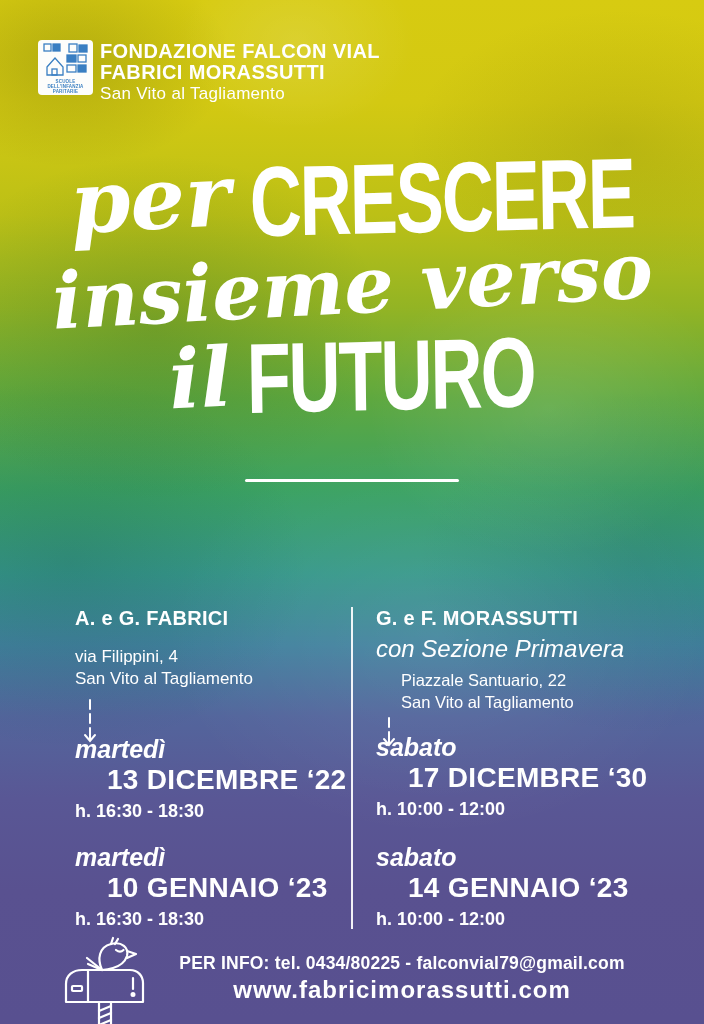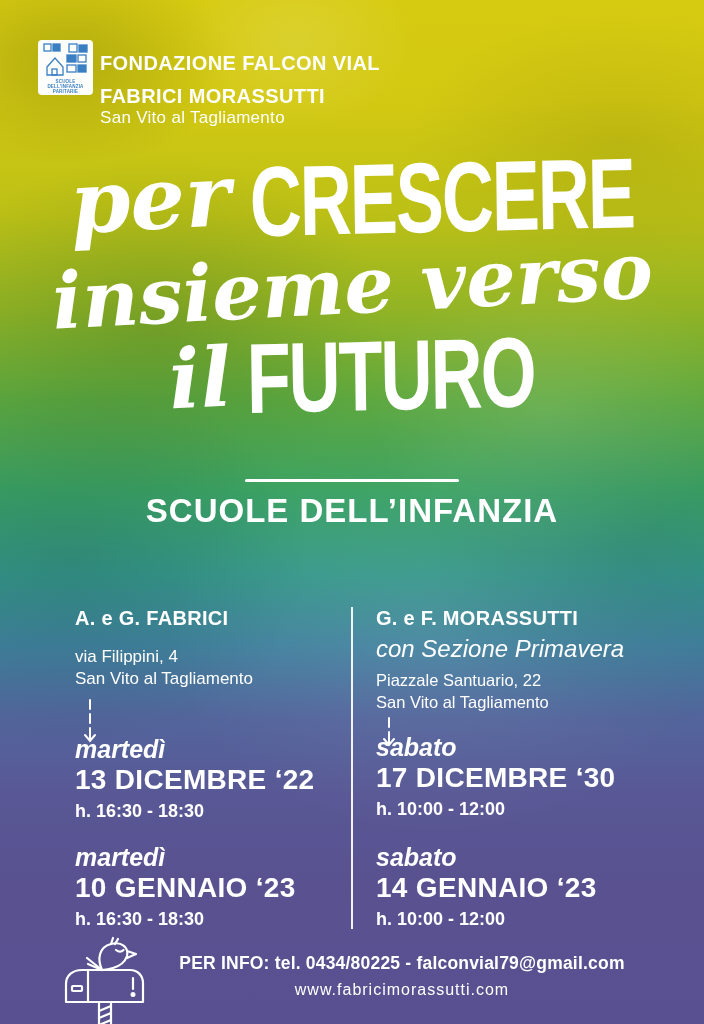--- a/index.html
+++ b/index.html
@@ -29,21 +29,21 @@
   .abs{ position:absolute; }
 
   
   .logo{ left:38px; top:40px; width:55px; height:55px; background:#fdfdfb;
          border-radius:4px; padding:3px 3px 1px; display:flex; flex-direction:column;
          align-items:center; justify-content:space-between; }
   .logo svg{ display:block; }
   .logo-caption{ color:#3a7fc2; font-size:4.5px; line-height:5px; font-weight:700;
                  text-align:center; letter-spacing:.2px; }
   .org{ left:100px; top:41px; line-height:21px; }
-  .org .b{ font-weight:700; font-size:20px; letter-spacing:.4px;margin-top:12px; }
+  .org .b{ font-weight:700; font-size:20px; letter-spacing:.4px; }
   .org .r{ font-weight:400; font-size:17px; letter-spacing:.3px; }
 
   
   .title{ left:0; right:0; top:148px; text-align:center; }
   .t-row{ display:flex; justify-content:center; align-items:baseline; }
   .script{ font-family:"DejaVu Serif",serif; font-style:italic; font-weight:700;
            display:inline-block; transform:rotate(-3deg); }
   .caps{ font-weight:700; display:inline-block; letter-spacing:-2px;
          transform:scaleY(1.38) rotate(-1deg); transform-origin:50% 72%; }
   .r1{ height:116px; } .r1 .script{ font-size:86px; margin-right:20px; } .r1 .caps{ font-size:72px; }
@@ -56,35 +56,35 @@
              font-size:33px; line-height:37px; letter-spacing:1px; }
 
   
   .vrule{ left:351px; top:607px; width:2px; height:322px; background:rgba(255,255,255,.92); }
   .col{ width:272px; }
   .col-left{ left:75px; top:602px; }
   .col-right{ left:376px; top:602px; width:290px; }
   .school-name{ font-weight:700; font-size:20px; line-height:32px; letter-spacing:.3px; }
   .school-sub{ font-style:italic; font-weight:400; font-size:24px; line-height:29px; }
   .addr{ margin-top:12px; font-size:17px; line-height:22px; font-weight:400; }
-  .col-right .addr{ margin-top:6px; font-size:16.5px; }
+  .col-right .addr{ margin-top:6px; font-size:16.5px;margin-left:25px; }
   .arrow{ margin-top:9px; margin-left:8px; }
   .col-right .arrow{ margin-top:4px; margin-left:6px; }
 
   .event .day{ font-weight:700; font-style:italic; font-size:25px; line-height:25px; }
-  .event .date{ font-weight:700; font-size:28px; line-height:35px; letter-spacing:.3px; }
+  .event .date{ font-weight:700; font-size:28px; line-height:35px; letter-spacing:.3px;margin-left:32px; }
   .event .time{ font-weight:700; font-size:18px; line-height:28px; }
   .ev-l1{ left:75px; top:737px; } .ev-l2{ left:75px; top:845px; }
   .ev-r1{ left:376px; top:735px; } .ev-r2{ left:376px; top:845px; }
 
   
   .mailbox{ left:42px; top:934px; }
   .footer-text{ left:120px; right:20px; top:951px; text-align:center; }
   .footer-info{ font-weight:700; font-size:17.5px; line-height:24px; letter-spacing:.2px; }
-  .footer-site{ font-weight:400; font-size:16px; line-height:30px; letter-spacing:1px; }
+  .footer-site{ font-weight:700; font-size:24px; line-height:30px; letter-spacing:1px; }
 </style>
 </head>
 <body>
 
 <div class="poster">
 
   <div class="abs logo">
     <svg width="46" height="34" viewBox="0 0 46 34">
       <g stroke="#3a7fc2" stroke-width="1.3" fill="none">
         <rect x="1" y="1" width="7" height="7"></rect>
@@ -120,21 +120,20 @@
       <span class="script">insieme verso</span>
     </div>
     <div class="t-row r3">
       <span class="script">il</span>
       <span class="caps">FUTURO</span>
     </div>
   </div>
 
   <div class="abs rule"></div>
   <div class="abs subtitle">
-    <div>SCUOLE DELL’INFANZIA</div>
   </div>
 
   <div class="abs vrule"></div>
 
   <div class="abs col col-left">
     <div class="school-name">A. e G. FABRICI</div>
     <div class="addr">
       <div>via Filippini, 4</div>
       <div>San Vito al Tagliamento</div>
     </div>

